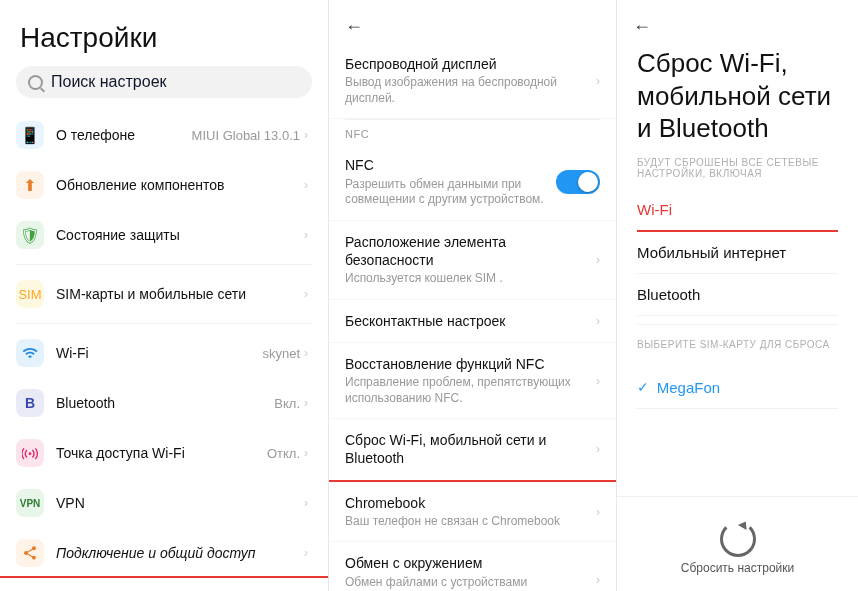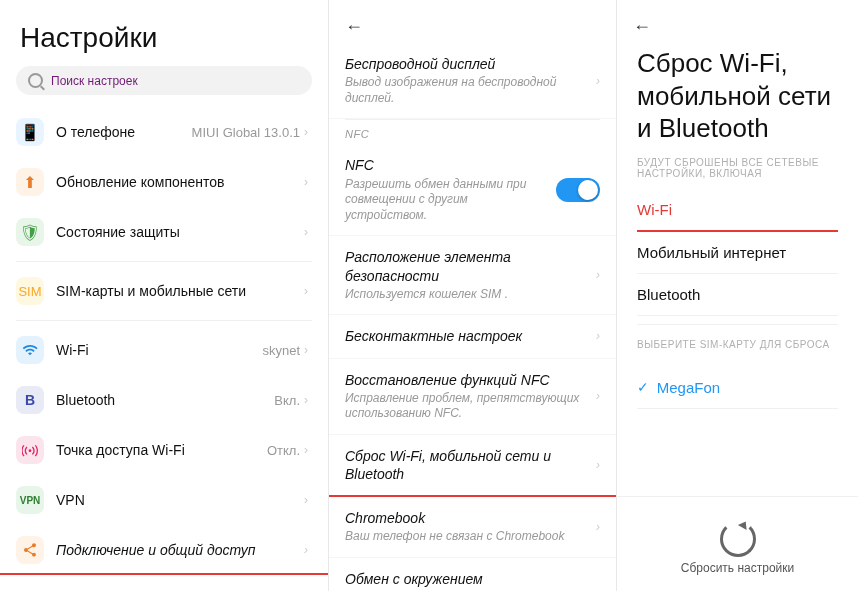--- a/index.html
+++ b/index.html
@@ -50,22 +50,22 @@
       content: '';
       position: absolute;
       width: 5px;
       height: 2px;
       background: #999;
       bottom: -3px;
       right: -4px;
       transform: rotate(45deg);
     }
     .search-input-text {
-      font-size: 12px;
-      color: #701a75;
+      font-size: 16px;
+      color: #0f172a;
     }
     .left-list {
       flex: 1;
       overflow-y: auto;
       padding-bottom: 8px;
     }
     .left-item {
       display: flex;
       align-items: center;
       padding: 11px 20px 11px 16px;
@@ -145,21 +145,20 @@
     .back-arrow {
       font-size: 18px;
       color: #333;
       cursor: pointer;
       margin-right: 8px;
     }
     .middle-list {
       flex: 1;
       overflow-y: auto;
       padding: 0 0 26px 0;
-      font-style: italic;
     }
     .section-label {
       font-size: 11px;
       color: #999;
       text-transform: uppercase;
       letter-spacing: 0.5px;
       padding: 8px 16px 4px 16px;
     }
     .middle-item {
       display: flex;

